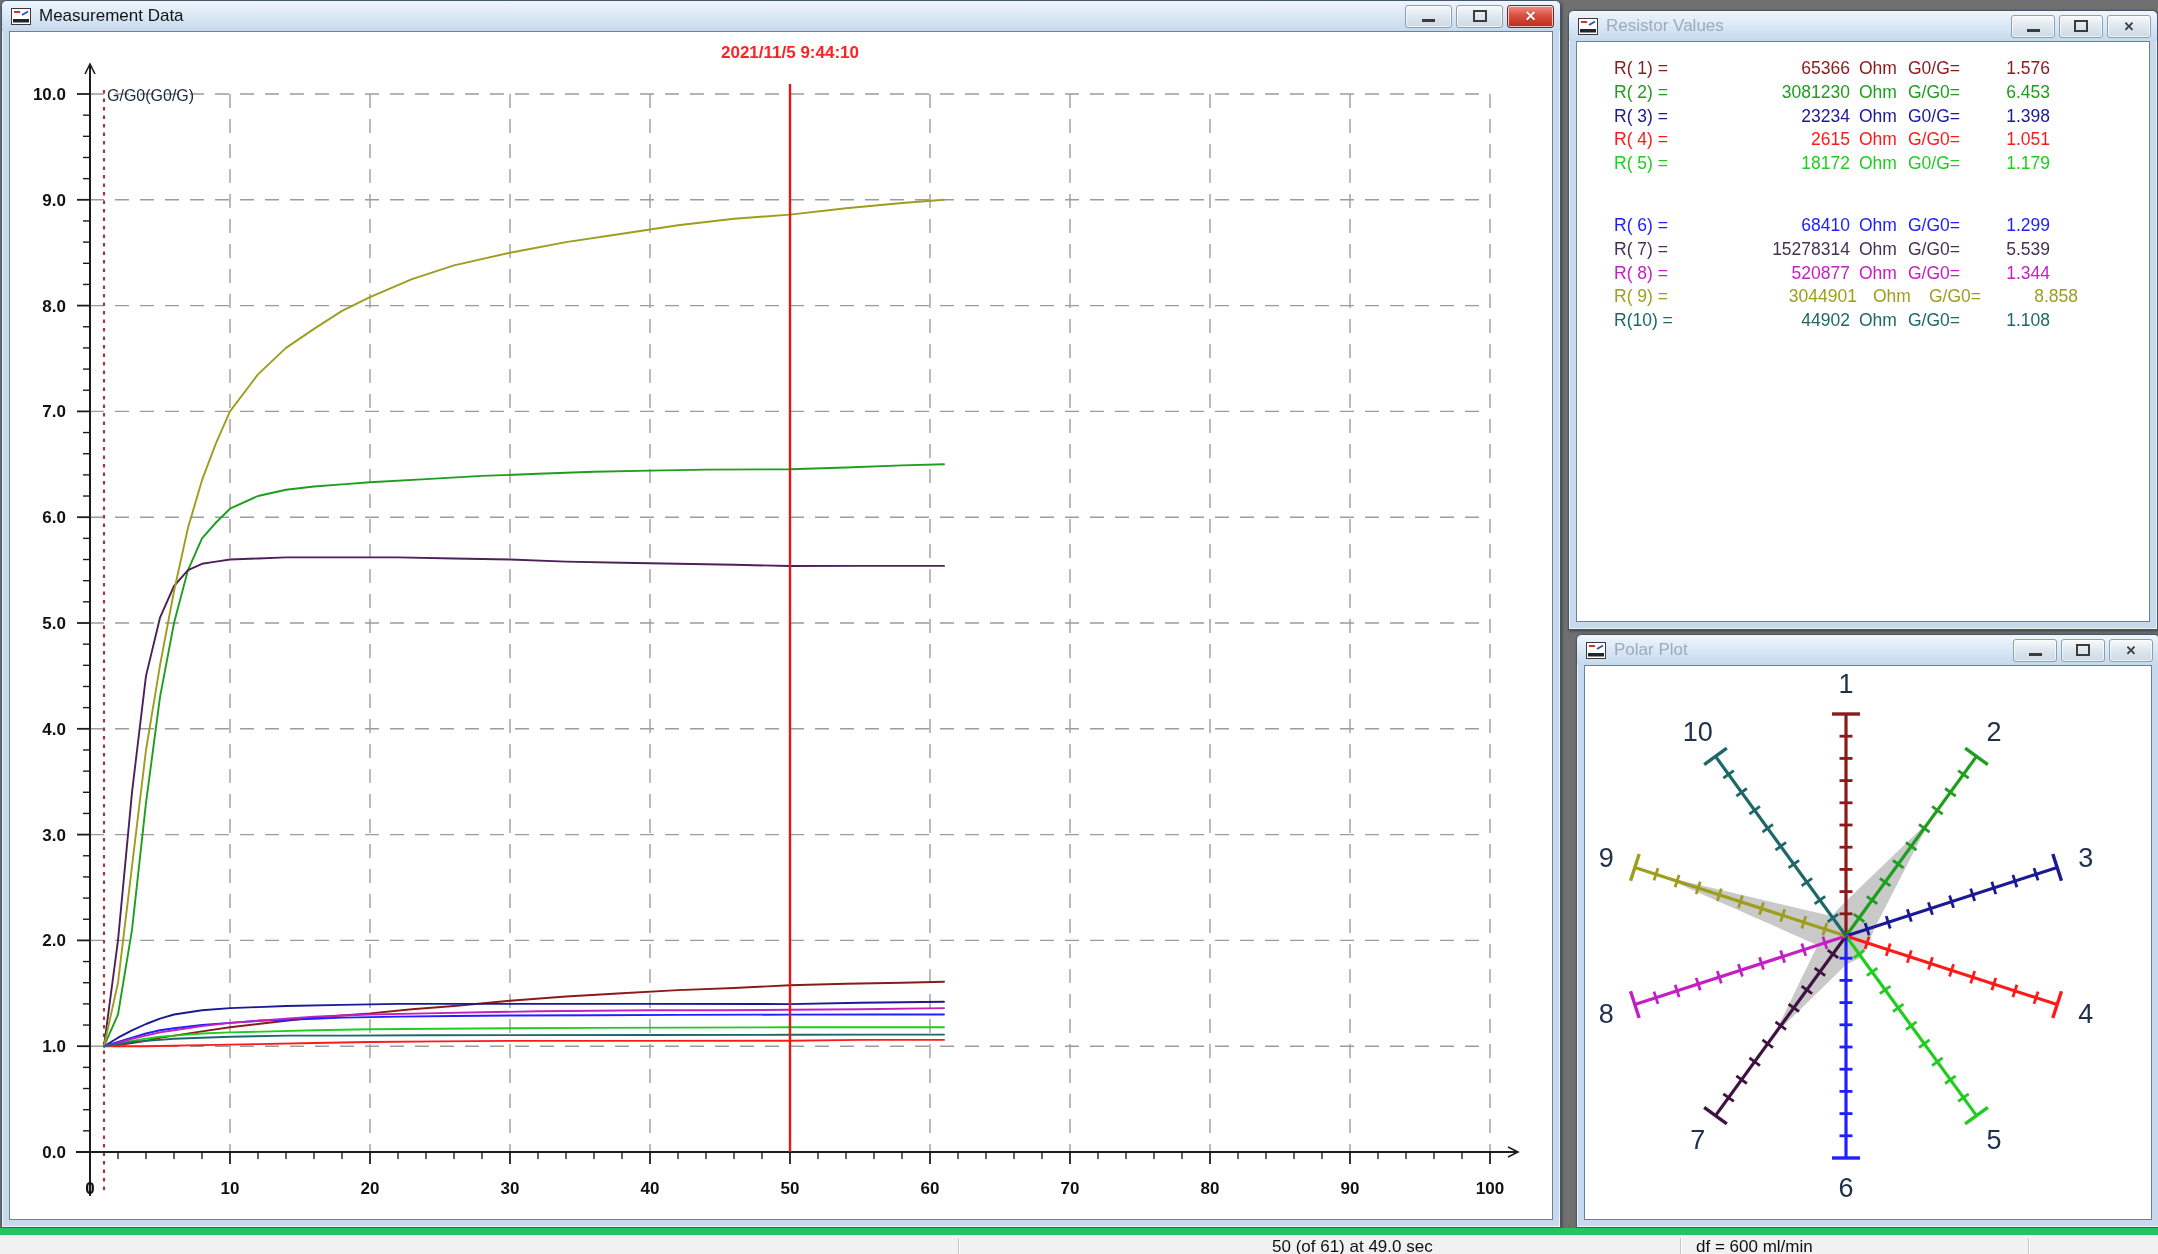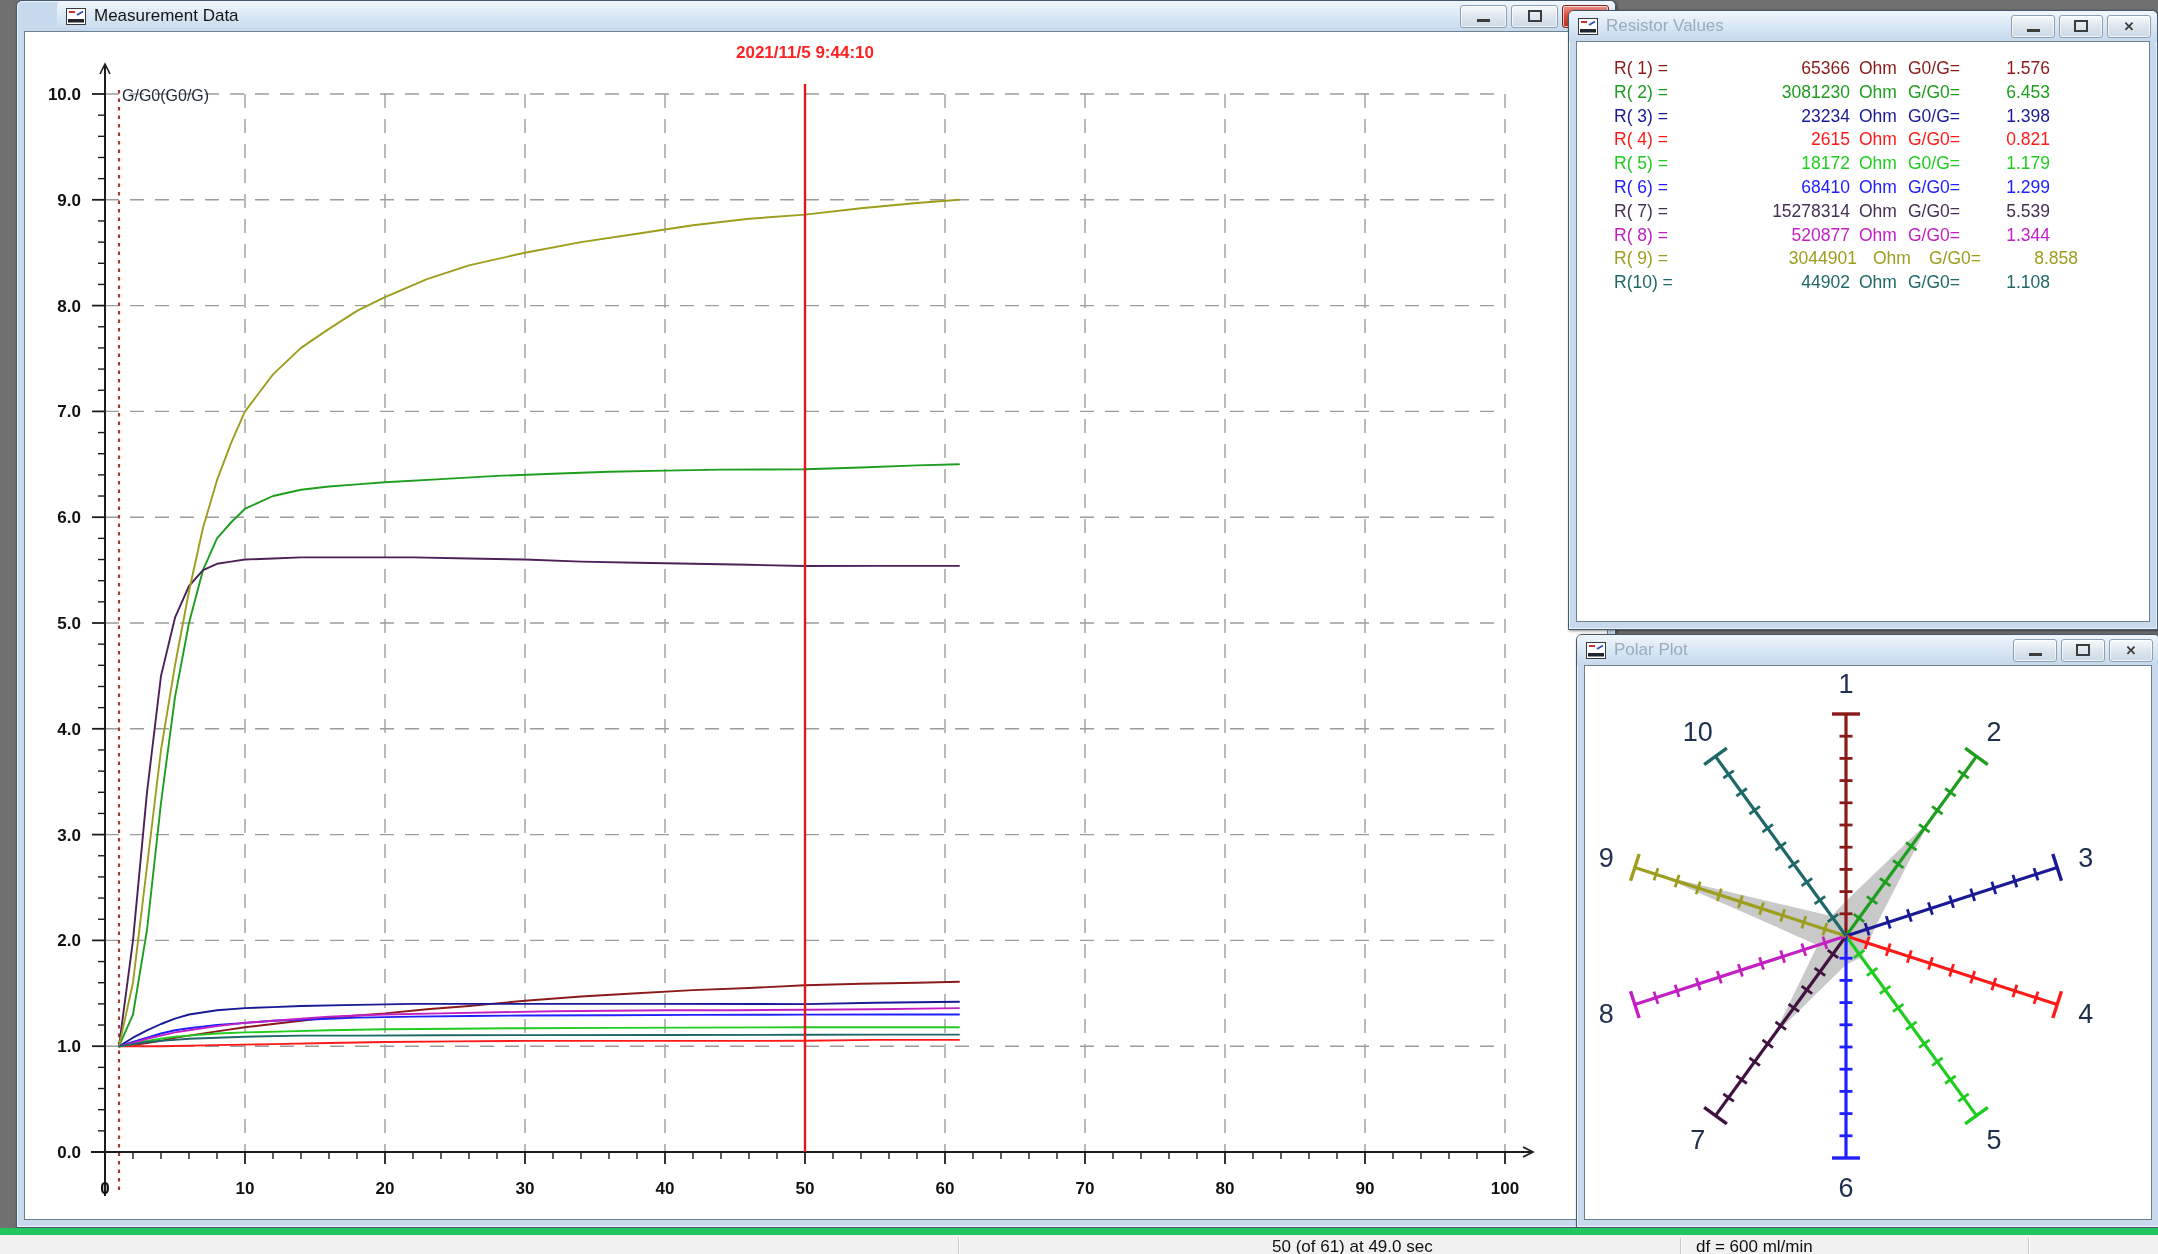--- a/index.html
+++ b/index.html
@@ -73,21 +73,21 @@
     position:absolute;left:0;top:1228px;width:2158px;height:26px;
     background:#f1f1f1;border-top:7px solid #22c55e;
     font-size:17px;color:#101010;
   }
   .sb-sep{position:absolute;top:3px;bottom:3px;width:1px;background:#c6c6c6;box-shadow:1px 0 0 #fdfdfd;}
   .sb-text{position:absolute;top:2px;white-space:nowrap;}
 </style>
 </head>
 <body>
 
-<div class="win" id="win-measure" style="left:16px;top:0;width:1558px;height:1226px;padding-left:40px;">
+<div class="win" id="win-measure" style="left:1px;top:0;width:1558px;height:1226px;">
   <div class="titlebar">
     <svg class="app-icon" viewBox="0 0 20 17">
       <rect x="0.5" y="0.5" width="19" height="16" fill="#ffffff" stroke="#3a3a3a"></rect>
       <rect x="2" y="11" width="16" height="3.5" fill="#20242c"></rect>
       <path d="M3 4 h6" stroke="#d03030" stroke-width="2" fill="none"></path>
       <path d="M11 7 l6 -3.5" stroke="#3050c0" stroke-width="2" fill="none"></path>
     </svg>
     <span class="title">Measurement Data</span>
     <span class="winbtns">
       <span class="wbtn">
@@ -288,23 +288,23 @@
       <span class="wbtn" style="width:42px">
           <span class="close-glyph">✕</span>
         </span>
     </span>
   </div>
   <div class="content">
     <div id="res-rows">
         <div class="res-row" style="color: rgb(139, 26, 26);"><span class="lab">R( 1) =</span><span class="val">65366</span><span class="unit">Ohm</span><span class="rlabel">G0/G=</span><span class="ratio">1.576</span></div>
         <div class="res-row" style="color: rgb(30, 158, 30);"><span class="lab">R( 2) =</span><span class="val">3081230</span><span class="unit">Ohm</span><span class="rlabel">G/G0=</span><span class="ratio">6.453</span></div>
         <div class="res-row" style="color: rgb(26, 26, 150);"><span class="lab">R( 3) =</span><span class="val">23234</span><span class="unit">Ohm</span><span class="rlabel">G0/G=</span><span class="ratio">1.398</span></div>
-        <div class="res-row" style="color: rgb(255, 26, 26);"><span class="lab">R( 4) =</span><span class="val">2615</span><span class="unit">Ohm</span><span class="rlabel">G/G0=</span><span class="ratio">0.821</span></div>
+        <div class="res-row" style="color: rgb(255, 26, 26);"><span class="lab">R( 4) =</span><span class="val">2615</span><span class="unit">Ohm</span><span class="rlabel">G/G0=</span><span class="ratio">1.051</span></div>
         <div class="res-row" style="color: rgb(31, 204, 31);"><span class="lab">R( 5) =</span><span class="val">18172</span><span class="unit">Ohm</span><span class="rlabel">G0/G=</span><span class="ratio">1.179</span></div>
-        <div class="res-row" style="color: rgb(32, 32, 255);"><span class="lab">R( 6) =</span><span class="val">68410</span><span class="unit">Ohm</span><span class="rlabel">G/G0=</span><span class="ratio">1.299</span></div>
+        <div class="res-row" style="color: rgb(32, 32, 255); margin-top: 38px;"><span class="lab">R( 6) =</span><span class="val">68410</span><span class="unit">Ohm</span><span class="rlabel">G/G0=</span><span class="ratio">1.299</span></div>
         <div class="res-row" style="color: rgb(70, 48, 86);"><span class="lab">R( 7) =</span><span class="val">15278314</span><span class="unit">Ohm</span><span class="rlabel">G/G0=</span><span class="ratio">5.539</span></div>
         <div class="res-row" style="color: rgb(195, 32, 195);"><span class="lab">R( 8) =</span><span class="val">520877</span><span class="unit">Ohm</span><span class="rlabel">G/G0=</span><span class="ratio">1.344</span></div>
         <div class="res-row" style="color: rgb(157, 157, 30); gap: 7px;"><span class="lab">R( 9) =</span><span class="val">3044901</span><span class="unit">Ohm</span><span class="rlabel">G/G0=</span><span class="ratio">8.858</span></div>
         <div class="res-row" style="color: rgb(30, 104, 104);"><span class="lab">R(10) =</span><span class="val">44902</span><span class="unit">Ohm</span><span class="rlabel">G/G0=</span><span class="ratio">1.108</span></div>
       </div>
   </div>
 </div>
 
 <div class="win inactive" id="win-polar" style="left:1576px;top:634px;width:582px;height:592px;">
   <div class="titlebar">

